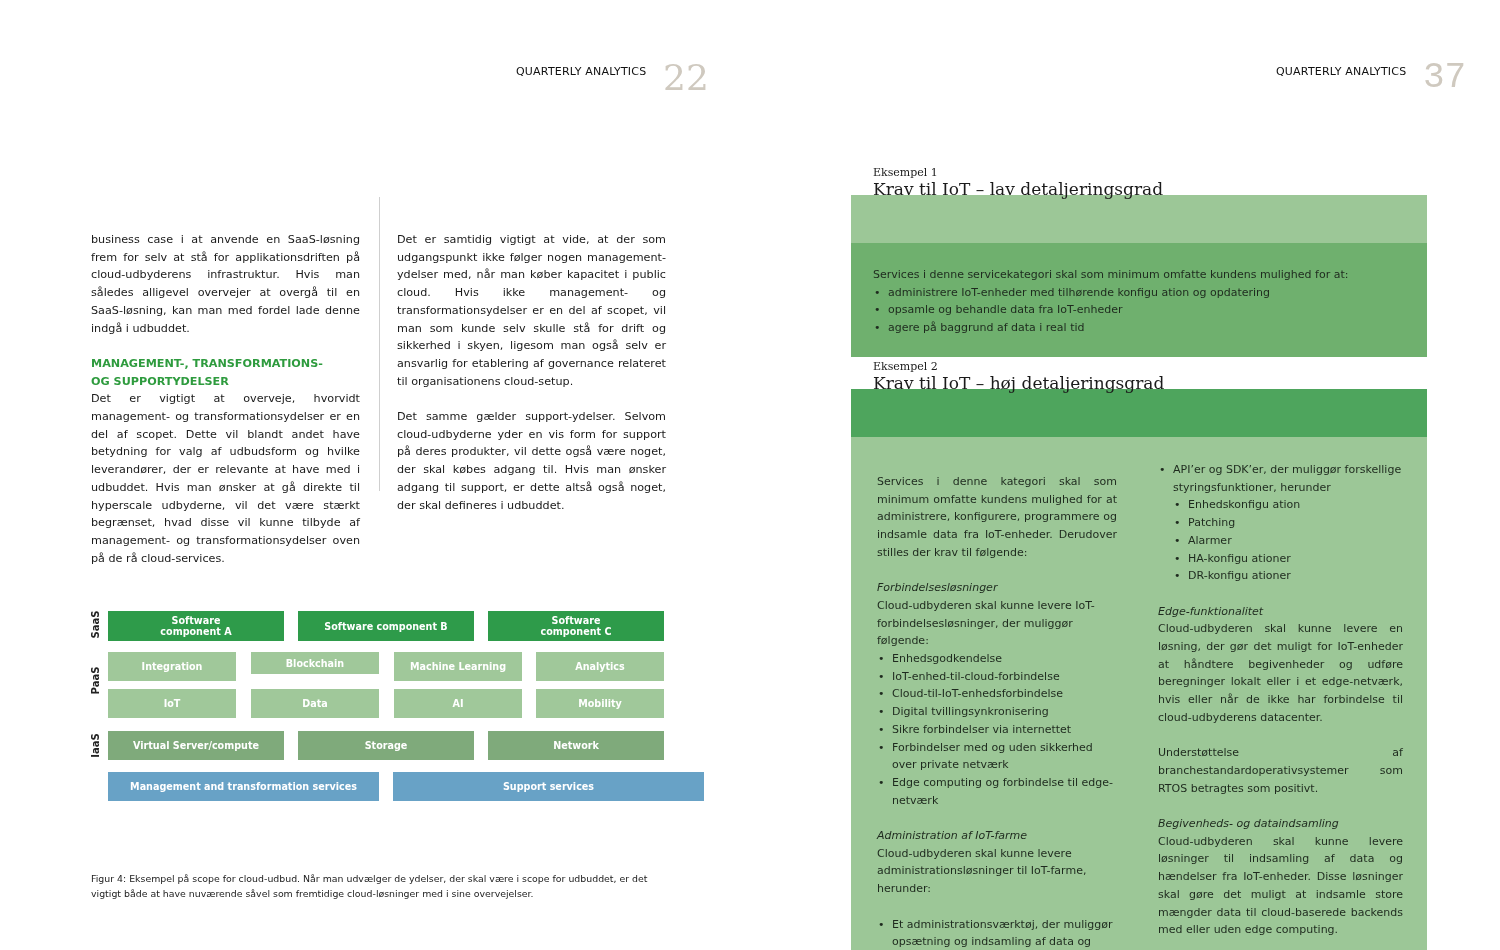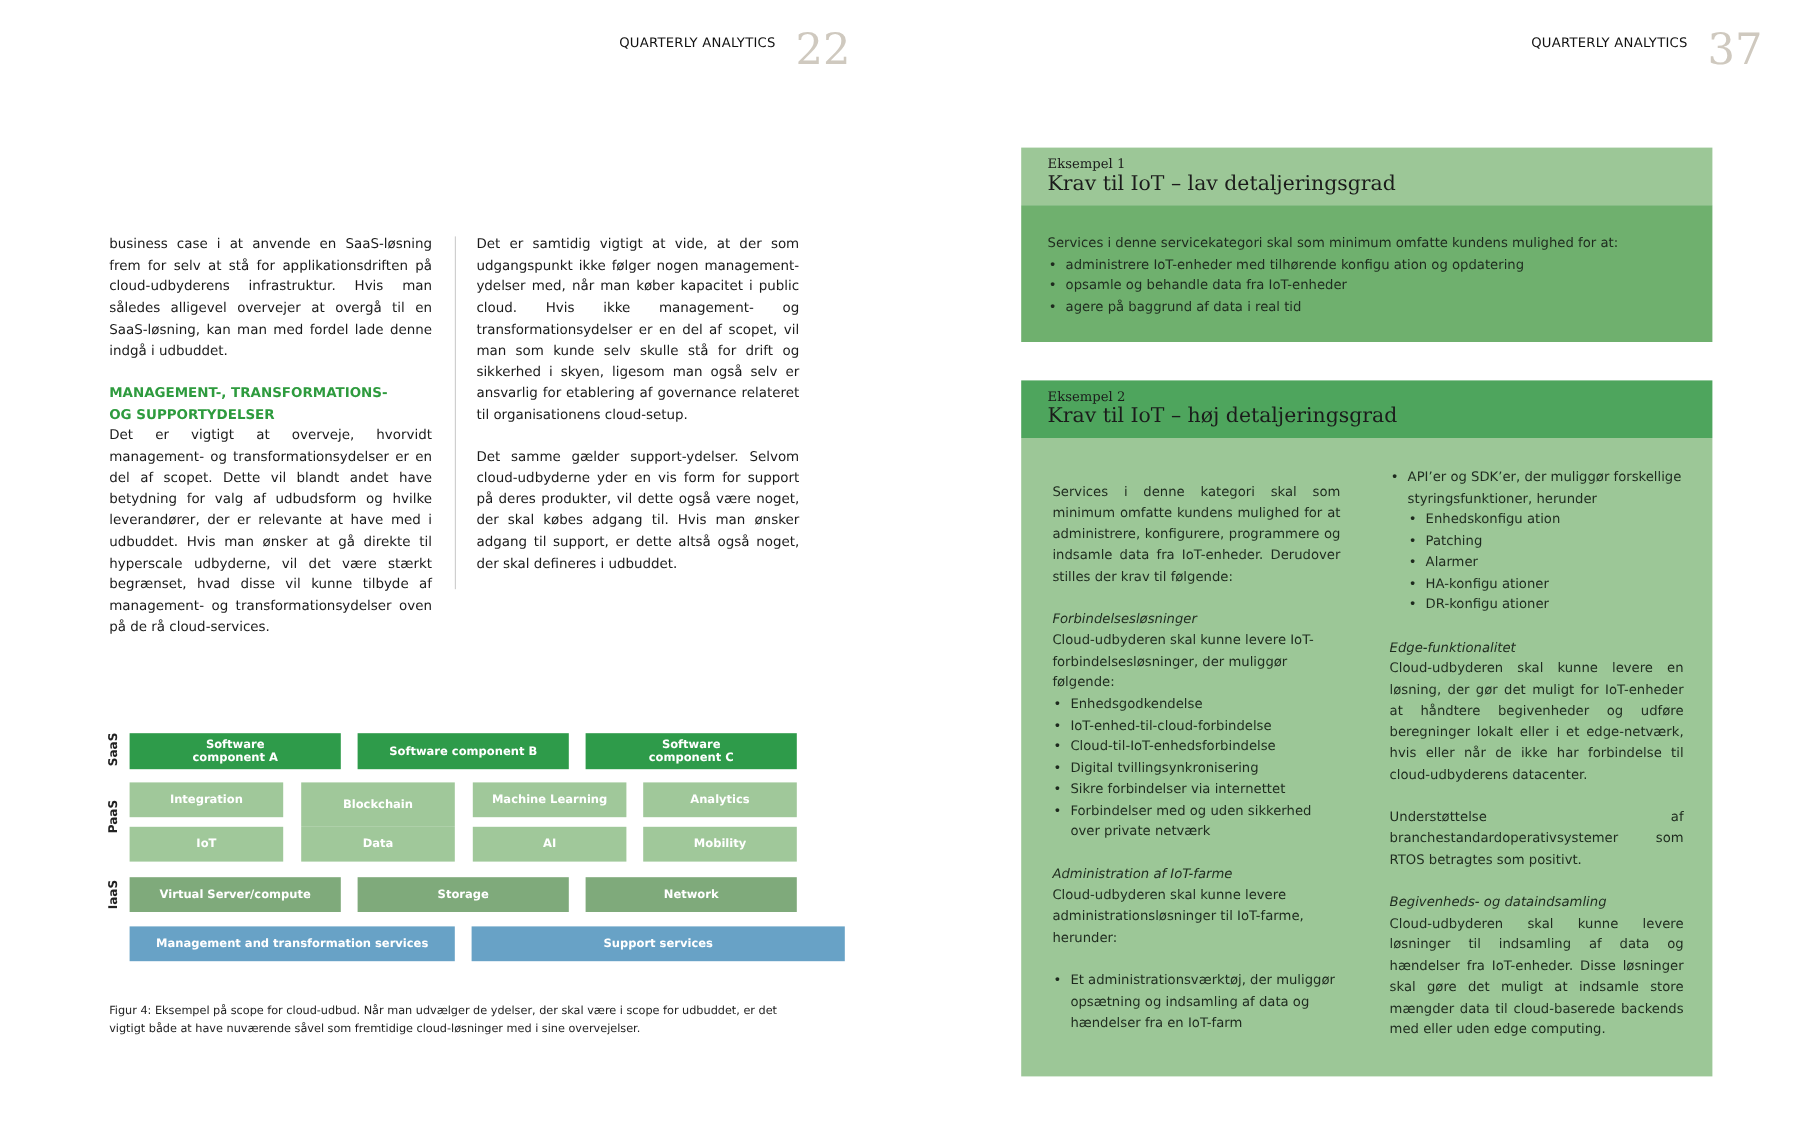--- a/index.html
+++ b/index.html
@@ -1,18 +1,18 @@
 <!DOCTYPE html>
 <html><head>
 <meta charset="utf-8">
 <style>
   html, body { margin: 0; padding: 0; }
   body { width: 1500px; height: 950px; background: #ffffff; position: relative; overflow: hidden;
          font-family: "DejaVu Sans", sans-serif; color: #1a1a1a; }
-  .abs { position: absolute; }
+  .abs { position: absolute; margin-top: 36px; }
   .run-head { font-size: 11px; letter-spacing: 0.2px; color: #111; }
   .page-num { font-family: "DejaVu Serif", serif; font-size: 36px; color: #cfc9bf; line-height: 1; }
   .body-text { font-size: 11.2px; line-height: 17.7px; text-align: justify; color: #1a1a1a; }
   .body-text p { margin: 0; }
   .heading-green { font-size: 11.2px; line-height: 17.7px; font-weight: bold; color: #2e9b3e; text-transform: uppercase; }
   .col-divider { position: absolute; left: 379px; top: 197px; width: 1px; height: 294px; background: #cfcfcf; }
 
   
   .layer-label { position: absolute; font-size: 10px; font-weight: bold; color: #222; transform: rotate(-90deg); transform-origin: center; white-space: nowrap; }
   .blk { position: absolute; display: flex; align-items: center; justify-content: center; text-align: center;
@@ -65,41 +65,41 @@
 <div>
   <div class="layer-label" style="left:80px; top:619px; width:30px; text-align:center;">SaaS</div>
   <div class="layer-label" style="left:80px; top:675px; width:30px; text-align:center;">PaaS</div>
   <div class="layer-label" style="left:80px; top:740px; width:30px; text-align:center;">IaaS</div>
 
   <div class="blk saas" style="left:108px; top:611px; width:176px; height:30px; padding:0 40px; box-sizing:border-box;">Software component A</div>
   <div class="blk saas" style="left:298px; top:611px; width:176px; height:30px; padding:0 20px; box-sizing:border-box;">Software component B</div>
   <div class="blk saas" style="left:488px; top:611px; width:176px; height:30px; padding:0 40px; box-sizing:border-box;">Software component C</div>
 
   <div class="blk paas" style="left:108px; top:652px; width:128px; height:29px;">Integration</div>
-  <div class="blk paas" style="left:251px; top:652px; width:128px; height:37px;">Blockchain</div>
+  <div class="blk paas" style="left:251px; top:652px; width:128px; height:22px;">Blockchain</div>
   <div class="blk paas" style="left:394px; top:652px; width:128px; height:29px;">Machine Learning</div>
   <div class="blk paas" style="left:536px; top:652px; width:128px; height:29px;">Analytics</div>
 
   <div class="blk paas" style="left:108px; top:689px; width:128px; height:29px;">IoT</div>
   <div class="blk paas" style="left:251px; top:689px; width:128px; height:29px;">Data</div>
   <div class="blk paas" style="left:394px; top:689px; width:128px; height:29px;">AI</div>
   <div class="blk paas" style="left:536px; top:689px; width:128px; height:29px;">Mobility</div>
 
   <div class="blk iaas" style="left:108px; top:731px; width:176px; height:29px;">Virtual Server/compute</div>
   <div class="blk iaas" style="left:298px; top:731px; width:176px; height:29px;">Storage</div>
   <div class="blk iaas" style="left:488px; top:731px; width:176px; height:29px;">Network</div>
 
   <div class="blk svc" style="left:108px; top:772px; width:271px; height:29px;">Management and transformation services</div>
   <div class="blk svc" style="left:393px; top:772px; width:311px; height:29px;">Support services</div>
 </div>
 
 <div class="abs caption" style="left:91px; top:836px; width:580px;">Figur 4: Eksempel på scope for cloud-udbud. Når man udvælger de ydelser, der skal være i scope for udbuddet, er det vigtigt både at have nuværende såvel som fremtidige cloud-løsninger med i sine overvejelser.</div>
 
 <div class="abs run-head" style="left:1276px; top:29px;">QUARTERLY ANALYTICS</div>
-<div class="abs page-num" style="left:1423px; top:24px;">37</div>
+<div class="abs page-num" style="left:1423px; top:24px;font-family:Liberation Mono, monospace;">37</div>
 
 <div class="abs" style="left:851px; top:123px; width:576px; height:162px;">
   <div class="abs" style="left:0; top:0; width:576px; height:48px; background:#9cc797;"></div>
   <div class="abs" style="left:0; top:48px; width:576px; height:114px; background:#6fb06e;"></div>
   <div class="ex-head ex-small" style="left:22px; top:7px;">Eksempel 1</div>
   <div class="ex-head ex-title" style="left:22px; top:20px;">Krav til IoT – lav detaljeringsgrad</div>
   <div class="abs box-text" style="left:22px; top:71px; width:540px;">
     <p>Services i denne servicekategori skal som minimum omfatte kundens mulighed for at:</p>
     <ul>
       <li>administrere IoT-enheder med tilhørende konfigu ation og opdatering</li>
@@ -120,20 +120,21 @@
     <div class="gap"></div>
     <p class="ital">Forbindelsesløsninger</p>
     <p>Cloud-udbyderen skal kunne levere IoT-forbindelsesløsninger, der muliggør følgende:</p>
     <ul>
       <li>Enhedsgodkendelse</li>
       <li>IoT-enhed-til-cloud-forbindelse</li>
       <li>Cloud-til-IoT-enhedsforbindelse</li>
       <li>Digital tvillingsynkronisering</li>
       <li>Sikre forbindelser via internettet</li>
       <li>Forbindelser med og uden sikkerhed over private netværk</li>
+      <li>Edge computing og forbindelse til edge-netværk</li>
     </ul>
     <div class="gap"></div>
     <p class="ital">Administration af IoT-farme</p>
     <p>Cloud-udbyderen skal kunne levere administrationsløsninger til IoT-farme, herunder:</p>
     <div class="gap"></div>
     <ul>
       <li>Et administrationsværktøj, der muliggør opsætning og indsamling af data og hændelser fra en IoT-farm</li>
     </ul>
   </div>
 

